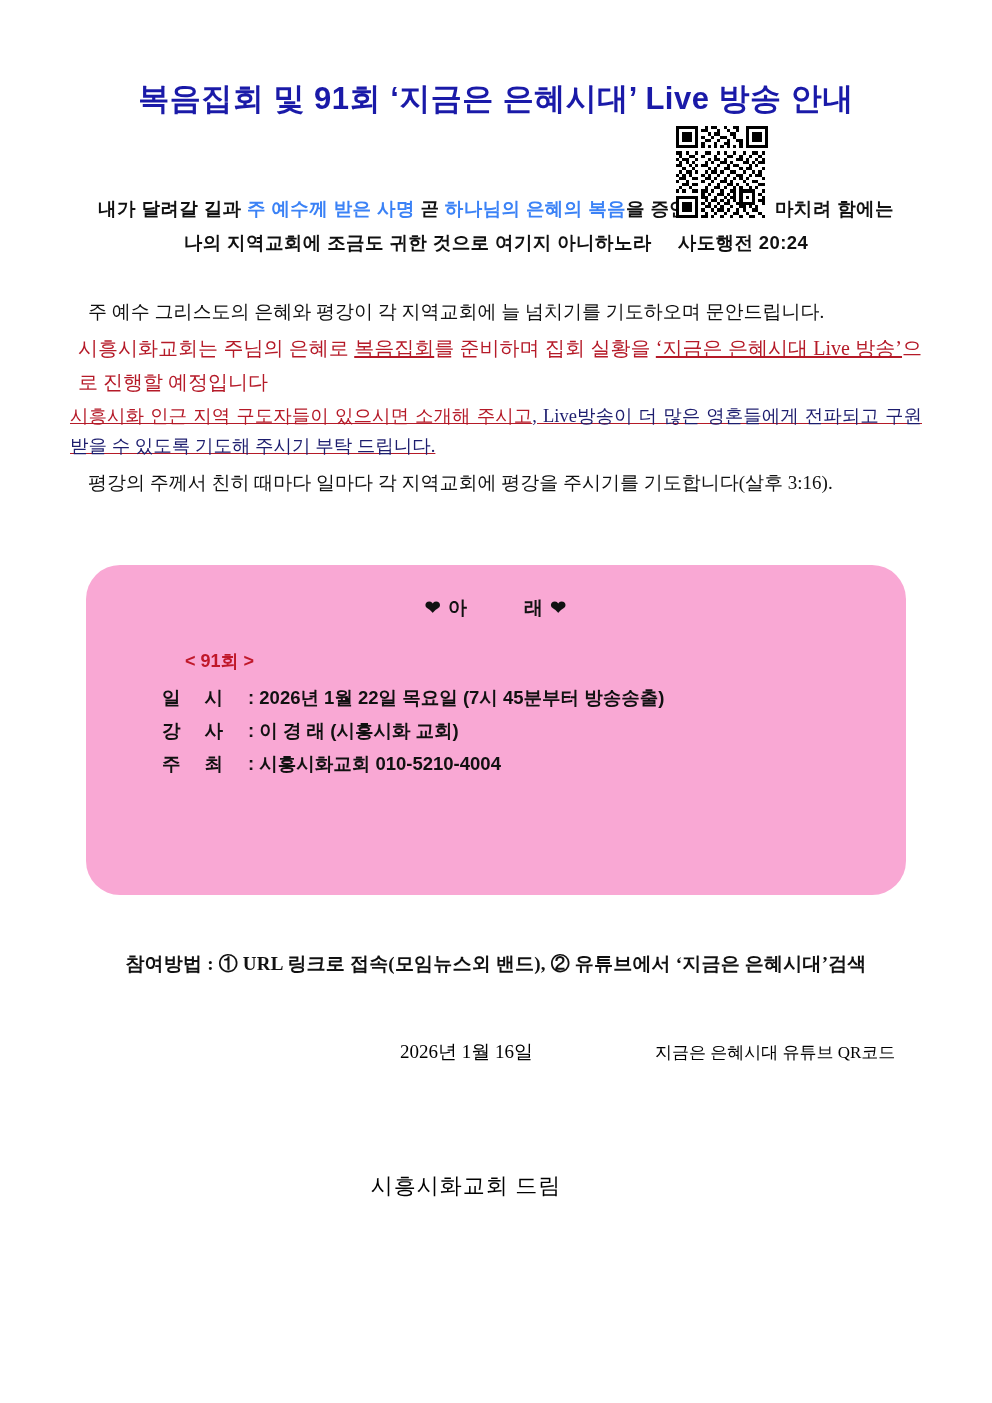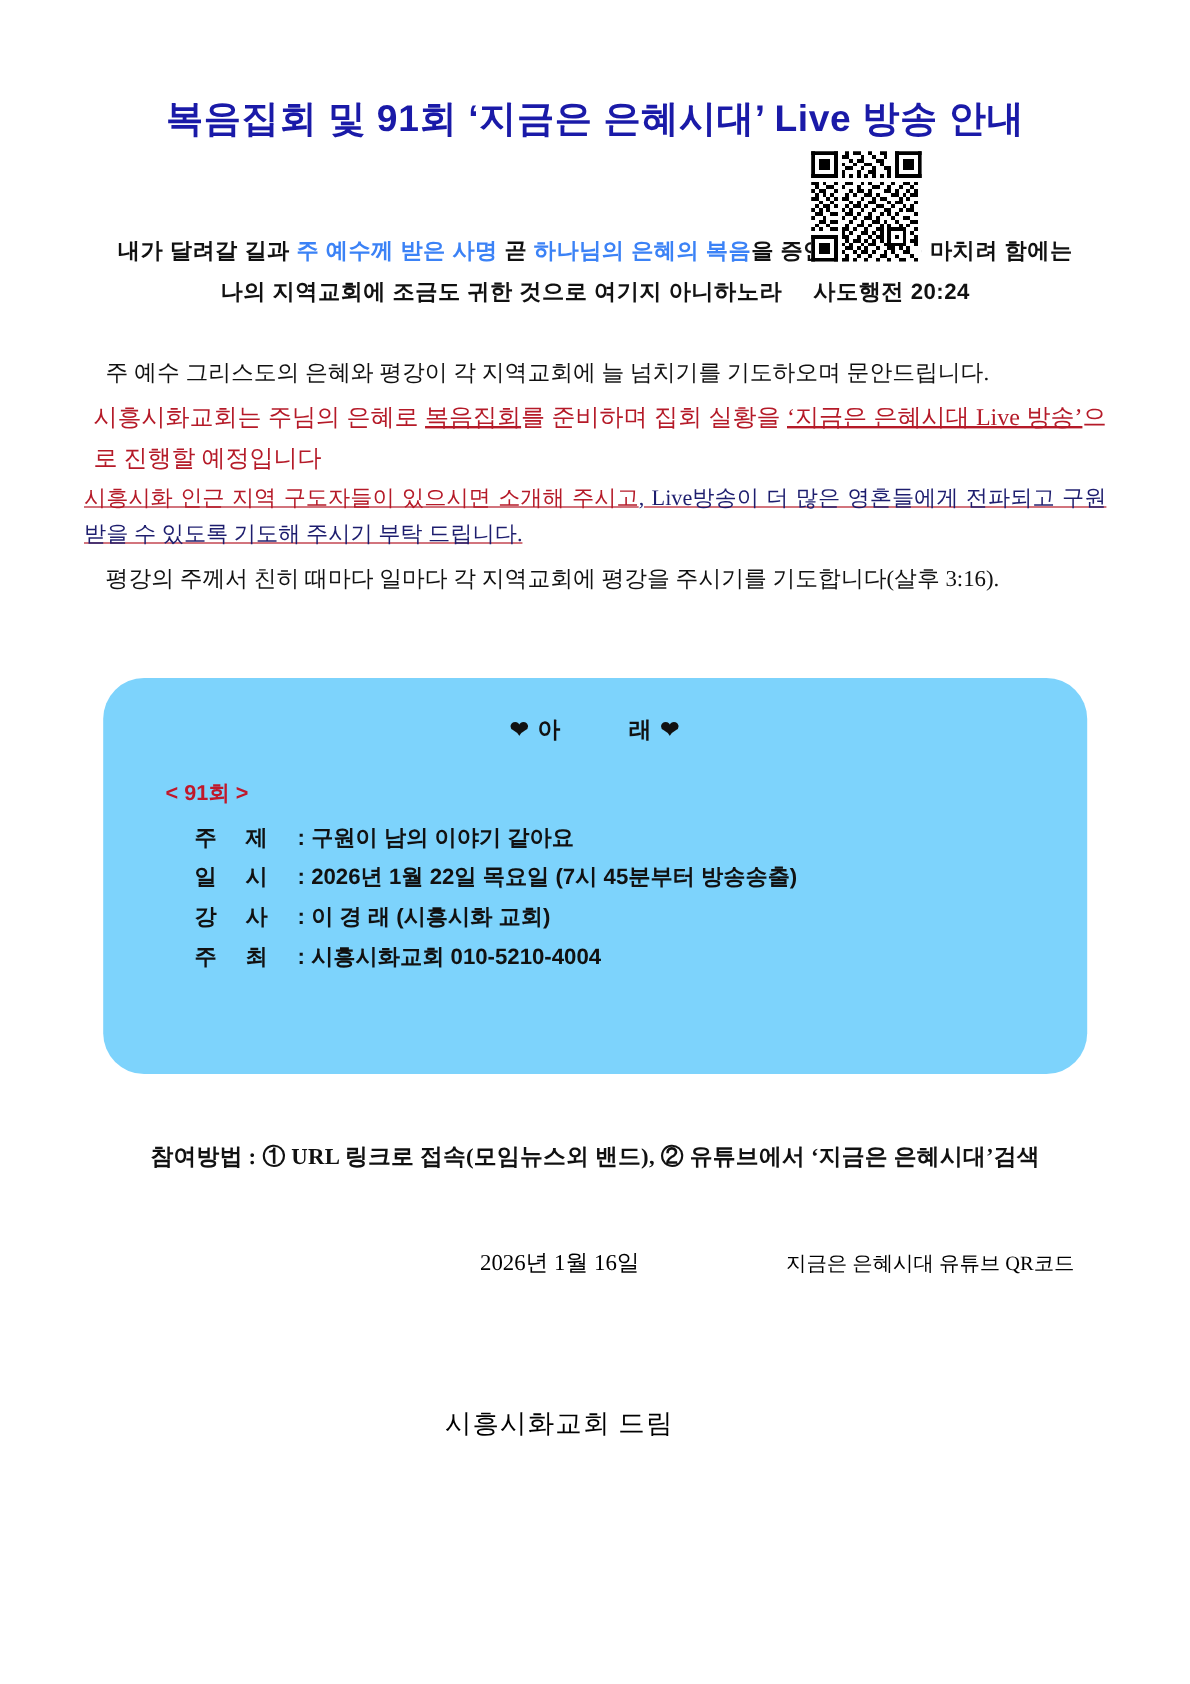--- a/index.html
+++ b/index.html
@@ -81,39 +81,39 @@
     padding-left: 18px;
     color: #111111;
     font-size: 19px;
   }
 
   
   .infobox {
     margin-top: 66px;
     margin-left: 16px;
     margin-right: 16px;
-    background: #7dd3fc;
+    background: #f9a8d4;
     border-radius: 34px;
     height: 330px;
     box-sizing: border-box;
     padding: 30px 0 0 0;
     position: relative;
   }
   .ahrae {
     text-align: center;
     font-family: "Liberation Sans", sans-serif;
     font-weight: bold;
     font-size: 19px;
     color: #111111;
     letter-spacing: 1px;
   }
   .ahrae .sp { display: inline-block; width: 56px; }
   .round-no {
     margin-top: 28px;
-    padding-left: 52px;
+    padding-left: 99px;
     font-family: "Liberation Sans", sans-serif;
     font-weight: bold;
     font-size: 18px;
     color: #c0182a;
   }
   .fields {
     margin-top: 8px;
     padding-left: 76px;
     font-family: "Liberation Sans", sans-serif;
     font-weight: bold;
@@ -203,23 +203,20 @@
   <div class="infobox">
     <div class="ahrae">
       <span>❤</span>
       <span>아</span><span class="sp"></span><span>래</span>
       <span>❤</span>
     </div>
 
     <div class="round-no">&lt; 91회 &gt;</div>
 
     <div class="fields">
-      <div class="row">
-        <span class="lbl"><span>주</span><span class="g"></span><span>제</span></span><span>: 구원이 남의 이야기 같아요</span>
-      </div>
       <div class="row">
         <span class="lbl"><span>일</span><span class="g"></span><span>시</span></span><span>: 2026년 1월 22일 목요일 (7시 45분부터 방송송출)</span>
       </div>
       <div class="row">
         <span class="lbl"><span>강</span><span class="g"></span><span>사</span></span><span>: 이 경 래 (시흥시화 교회)</span>
       </div>
       <div class="row">
         <span class="lbl"><span>주</span><span class="g"></span><span>최</span></span><span>:  시흥시화교회 010-5210-4004</span>
       </div>
     </div>

